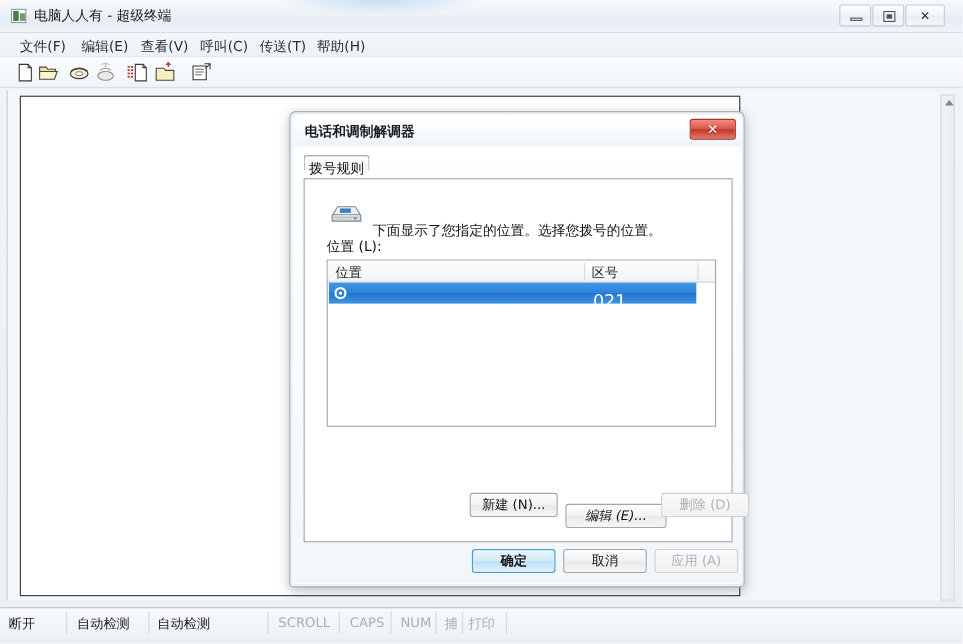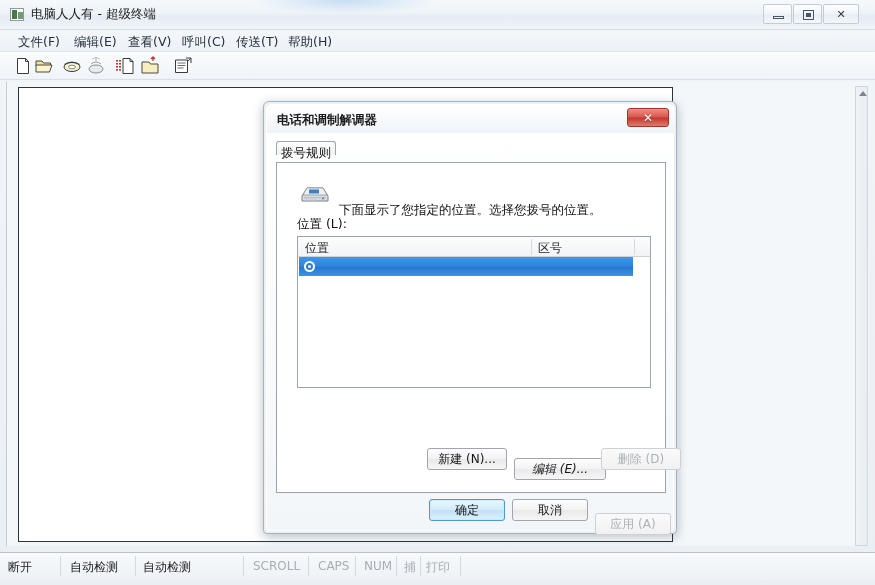--- a/index.html
+++ b/index.html
@@ -274,22 +274,22 @@
     position: absolute; left: 2px; top: 2px;
     width: 3px; height: 3px;
     background: #ffffff;
     border-radius: 50%;
   }
   #row-name {
     position: absolute; left: 21px; top: 2px;
     font-size: 10px; color: #ffffff; margin-top: 32px;
   }
   #row-code {
-    position: absolute; left: 240px; top: 18px;
-    font-size: 12px; color: #ffffff;
+    position: absolute; left: 240px; top: 7px;
+    font-size: 16px; color: #ffffff;
   }
 
   
   .btn {
     position: absolute;
     height: 22px;
     background: linear-gradient(to bottom, #fdfdfd 0%, #f3f3f3 48%, #e9e9e9 52%, #f6f6f6 100%);
     border: 1px solid #a0a6ad;
     border-radius: 3px;
     font-size: 12px; color: #161616;
@@ -304,23 +304,23 @@
   }
   .btn.default {
     background: linear-gradient(to bottom, #eaf6fd 0%, #d3ebfa 48%, #bfe0f7 52%, #dff1fc 100%);
     border: 1px solid #4a9ad4;
     box-shadow: 0 0 0 1px #cfe8fa inset;
   }
   #btn-new    { left: 150px; top: 285px; width: 80px; }
   #btn-edit   { left: 237px; top: 295px; width: 92px; font-style: italic; }
   #btn-delete { left: 324px; top: 285px; width: 80px; }
 
-  #btn-ok     { left: 162px; top: 394px; width: 76px; }
+  #btn-ok     { left: 162px; top: 394px; width: 76px; font-weight: bold; }
   #btn-cancel { left: 245px; top: 394px; width: 76px; }
-  #btn-apply  { left: 328px; top: 408px; width: 76px; }
+  #btn-apply  { left: 328px; top: 394px; width: 76px; }
 
   
   #watermark {
     position: absolute; left: 662px; top: 533px;
     width: 213px; height: 52px;
   }
   #wm-mark {
     position: absolute; left: 8px; top: 4px;
     width: 44px; height: 44px;
   }

